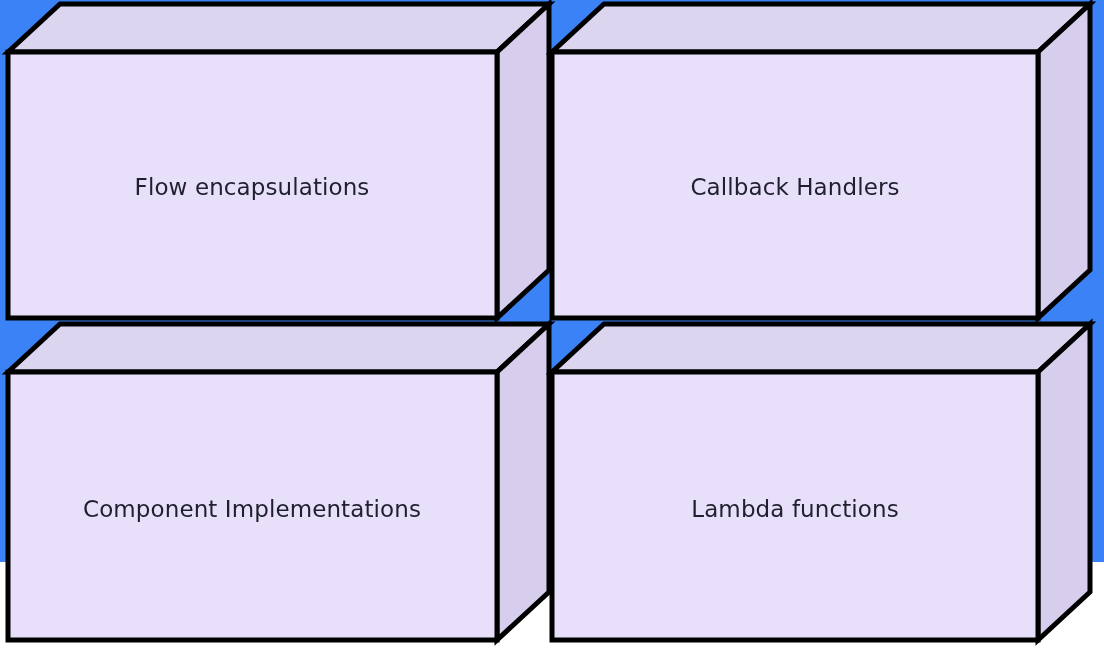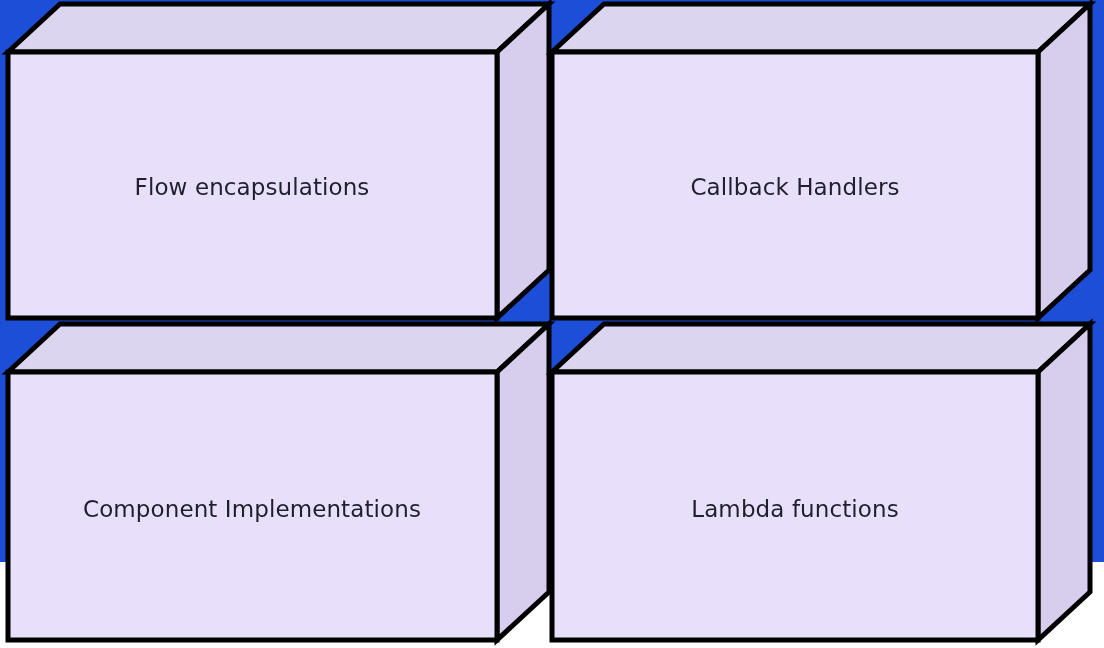--- a/index.html
+++ b/index.html
@@ -10,21 +10,21 @@
   body {
     width: 1104px;
     height: 648px;
     overflow: hidden;
     font-family: "DejaVu Sans", sans-serif;
   }
   #canvas {
     position: relative;
     width: 1104px;
     height: 562px;
-    background: #1d4ed8;
+    background: #3b82f6;
   }
   svg#diagram {
     position: absolute;
     top: 0;
     left: 0;
     width: 1104px;
     height: 648px;
     display: block;
   }
   .box-label {

